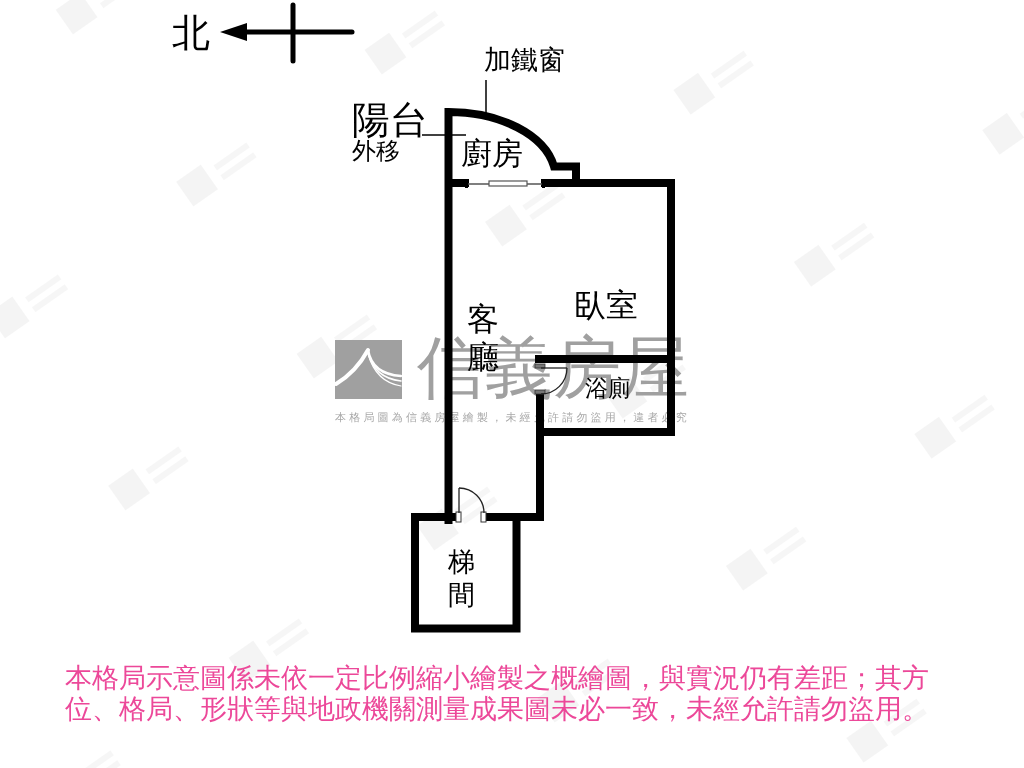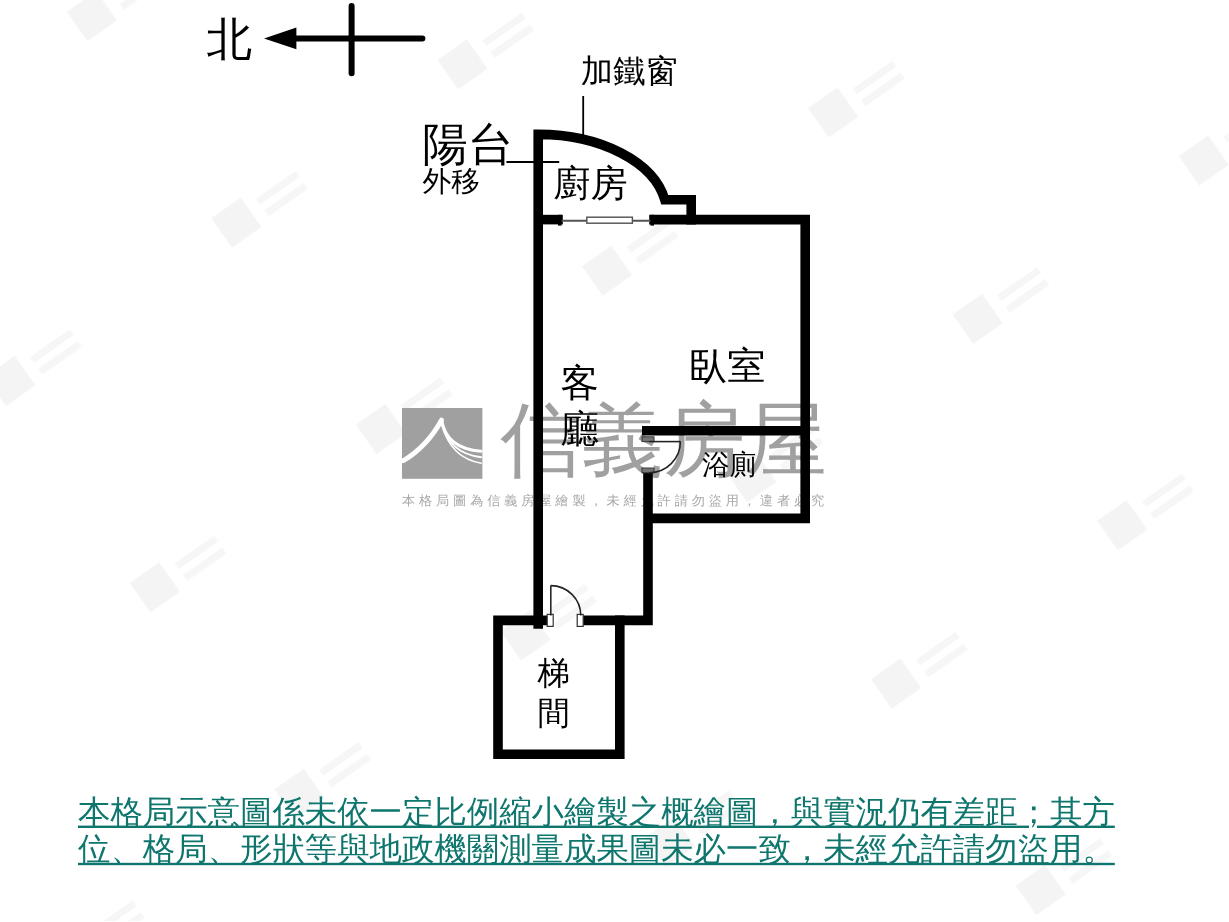--- a/index.html
+++ b/index.html
@@ -37,22 +37,21 @@
       letter-spacing: 3.2px;
       color: #a8a8a8;
       white-space: nowrap;
     }
     .disclaimer {
       position: absolute;
       left: 65px; top: 662px;
       font-family: "DejaVu Serif", "Liberation Serif", serif;
       font-size: 27px;
       line-height: 31px;
-      color: #0f766e;
-      text-decoration: underline;
+      color: #ec4899;
     }
     .disclaimer div { white-space: nowrap; }
   </style>
 </head>
 <body>
 
 <div id="canvas">
 
   <svg class="layer" width="1024" height="768">
     <defs>

